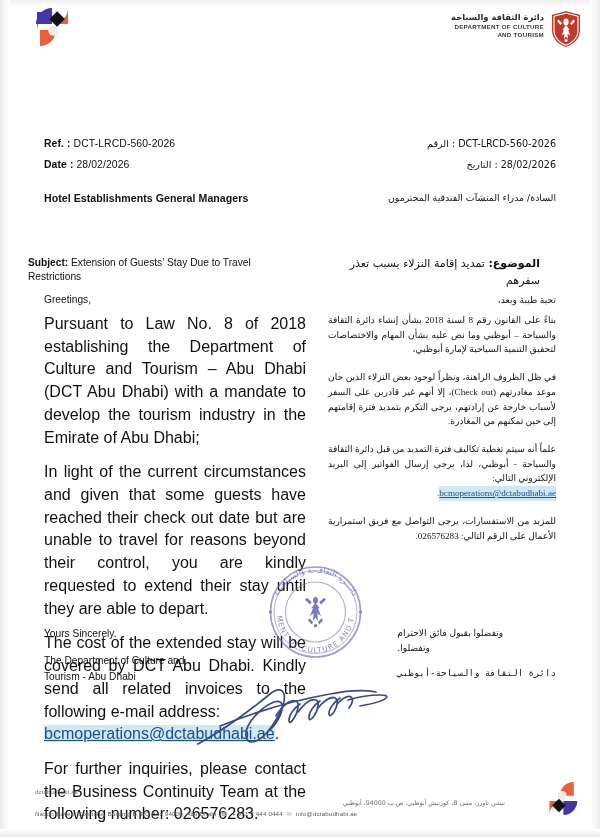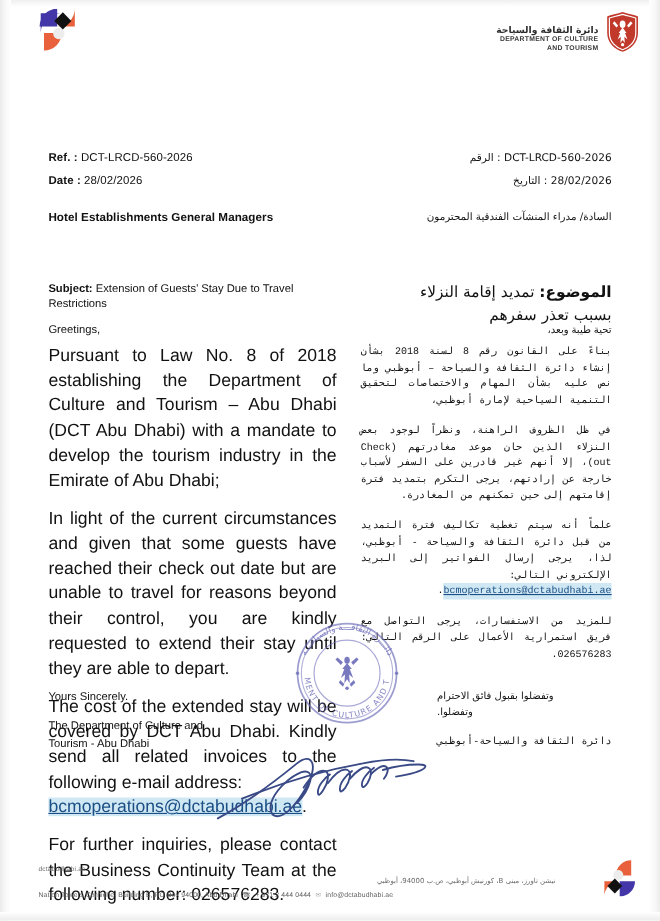--- a/index.html
+++ b/index.html
@@ -57,21 +57,21 @@
   
   .hdr-logo {
     position: absolute;
     left: 33px; top: 8px;
     width: 48px; height: 46px;
   }
   .hdr-brand {
     position: absolute;
     right: 18px; top: 10px;
     display: flex;
-    align-items: flex-end;
+    align-items: flex-start;
     gap: 6px;
   }
   .hdr-brand-text {
     text-align: right;
     line-height: 1.08;
     padding-top: 3px;
   }
   .hdr-ar {
     font-family: "DejaVu Sans", sans-serif;
     font-size: 8.4px;
@@ -142,38 +142,38 @@
     font-family: "DejaVu Sans", sans-serif;
     font-size: 9.4px;
     color: #111;
     direction: rtl;
     unicode-bidi: isolate;
   }
 
   
   .subject {
     position: absolute;
-    left: 44px; top: 256px;
+    left: 28px; top: 256px;
     width: 512px;
     display: flex;
     justify-content: space-between;
     align-items: flex-start;
   }
   .subject-en {
     width: 262px;
     font-size: 10.2px;
     line-height: 1.42;
     color: #111;
   }
   .subject-en .slabel { font-weight: 700; }
   .subject-ar {
     width: 210px;
     text-align: right;
     font-family: "DejaVu Sans", sans-serif;
-    font-size: 14px;
+    font-size: 11px;
     color: #111;
     direction: rtl;
     unicode-bidi: isolate;
     line-height: 1.5;
   }
   .subject-ar .slabel { font-weight: 700; }
 
   
   .greeting {
     position: absolute;
@@ -212,21 +212,21 @@
     unicode-bidi: isolate;
   }
   .p-en {
     font-size: 16px;
     line-height: 1.42;
     color: #111;
     text-align: justify;
     margin: 0 0 12px 0;
   }
   .p-ar {
-    font-family: Liberation Mono, monospace;
+    font-family: Liberation Serif, serif;
     font-size: 9.1px;
     line-height: 1.62;
     color: #111;
     text-align: justify;
     margin: 0 0 13px 0;
   }
   .email-hl {
     background: #cfe8f3;
     color: #1b4f86;
     text-decoration: underline;

